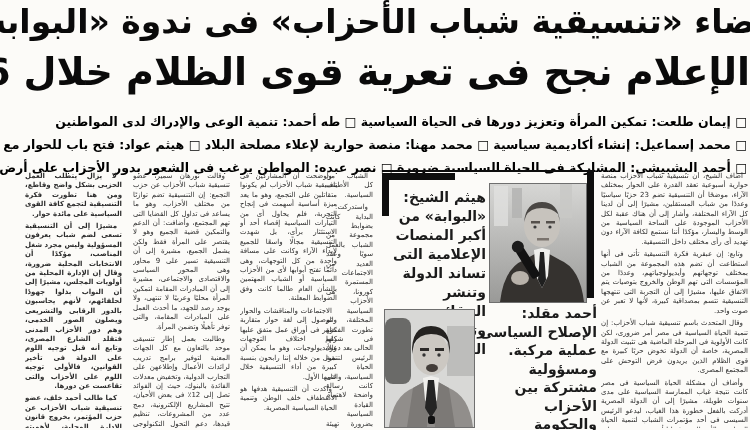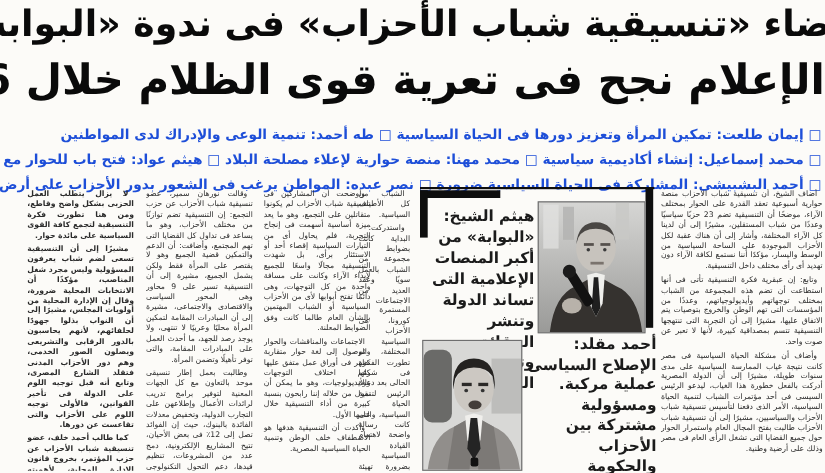--- a/index.html
+++ b/index.html
@@ -11,21 +11,21 @@
   }
   .abs{position:absolute;}
   .headline{
     left:0;right:0;text-align:center;font-weight:900;color:#0a0a0a;
     white-space:nowrap;letter-spacing:-1px;
   }
   #headline1{top:2px;font-size:33px;transform:translateX(40px);}
   #headline2{top:50px;font-size:38px;}
   .subhead{
     right:3px;white-space:nowrap;font-size:12.5px;font-weight:bold;
-    color:#1d4ed8;line-height:20px;
+    color:#000000;line-height:20px;
   }
   #sub1{top:112px;}
   #sub2{top:135px;}
   #sub3{top:158px;}
   .col{
     top:172px;height:256px;overflow:hidden;
     font-size:7px;line-height:9.4px;text-align:justify;color:#2b2b2b;
   }
   .col p{margin:0 0 3px 0;text-indent:5px;}
   #col-right{left:601px;width:147px;}
@@ -53,20 +53,21 @@
   <div id="headline1" class="abs headline">أعضاء «تنسيقية شباب الأحزاب» فى ندوة «البوابة»:</div>
   <div id="headline2" class="abs headline">الإعلام نجح فى تعرية قوى الظلام خلال 6 أيام</div>
 
   <div id="sub1" class="abs subhead">□ إيمان طلعت: تمكين المرأة وتعزيز دورها فى الحياة السياسية □ طه أحمد: تنمية الوعى والإدراك لدى المواطنين</div>
   <div id="sub2" class="abs subhead">□ محمد إسماعيل: إنشاء أكاديمية سياسية □ محمد مهنا: منصة حوارية لإعلاء مصلحة البلاد □ هيثم عواد: فتح باب للحوار مع الأحزاب</div>
   <div id="sub3" class="abs subhead">□ أحمد البشبيشى: المشاركة فى الحياة السياسية ضرورة □ نصر عبده: المواطن يرغب فى الشعور بدور الأحزاب على أرض الواقع</div>
 
   <div id="col-right" class="abs col">
       <p>أضاف الشيخ، أن تنسيقية شباب الأحزاب منصة حوارية أسبوعية تعقد القدرة على الحوار بمختلف الآراء، موضحًا أن التنسيقية تضم 23 حزبًا سياسيًا وعددًا من شباب المستقلين، مشيرًا إلى أن لدينا كل الآراء المختلفة، وأشار إلى أن هناك عقبة لكل الأحزاب الموجودة على الساحة السياسية من الوسط واليسار، مؤكدًا أننا نستمع لكافة الآراء دون تهديد أى رأى مختلف داخل التنسيقية.</p>
       <p>وتابع: إن عبقرية فكرة التنسيقية تأتى فى أنها استطاعت أن تضم هذه المجموعة من الشباب بمختلف توجهاتهم وأيديولوجياتهم، وعددًا من المؤسسات التى تهم الوطن والخروج بتوصيات يتم الاتفاق عليها، مشيرًا إلى أن التجربة التى تنتهجها التنسيقية تتسم بمصداقية كبيرة، لأنها لا تعبر عن صوت واحد.</p>
+      <p>وقال المتحدث باسم تنسيقية شباب الأحزاب: إن تنمية الحياة السياسية فى مصر أمر ضرورى، لكن كانت الأولوية فى المرحلة الماضية هى تثبيت الدولة المصرية، خاصة أن الدولة تخوض حربًا كبيرة مع قوى الظلام الذين يريدون فرض التوحش على المجتمع المصرى.</p>
       <p>وأضاف أن مشكلة الحياة السياسية فى مصر كانت نتيجة غياب الممارسة السياسية على مدى سنوات طويلة، مشيرًا إلى أن الدولة المصرية أدركت بالفعل خطورة هذا الغياب، ليدعو الرئيس السيسى فى أحد مؤتمرات الشباب لتنمية الحياة السياسية، الأمر الذى دفعنا لتأسيس تنسيقية شباب الأحزاب والسياسيين، مشيرًا إلى أن تنسيقية شباب الأحزاب طالبت بفتح المجال العام واستمرار الحوار حول جميع القضايا التى تشغل الرأى العام فى مصر وذلك على أرضية وطنية.</p>
     </div>
   <div id="col-4" class="abs col">
       <p>الشباب من كل الأطياف السياسية.</p>
       <p>واستدركت: البداية كانت بضوابط مجموعة من الشباب بالعمل سويًا وعقد العديد من الاجتماعات المستمرة كورونا، هى الأحزاب السياسية المختلفة، ثم تطورت الفكرة فى شكلها الحالى بعد دعوة الرئيس لتنمية الحياة السياسية، والتى كانت رسالة واضحة لاهتمام القيادة السياسية بضرورة تهيئة الحياة السياسية فى مصر، وصدر مقرر التنسيقية فى مؤتمر الشباب الخامس أمام الرئيس المشكلات والتحديات التى تواجههم فى ممارسة العمل السياسى.</p>
     </div>
   <div id="col-3" class="abs col">
       <p>وأوضحت أن المشاركين فى تنسيقية شباب الأحزاب لم يكونوا متقاتلين على التجمع، وهو ما يعد ميزة أساسية أسهمت فى إنجاح التجربة، فلم يحاول أى من التيارات السياسية إقصاء أحد أو الاستئثار برأى، بل شهدت التنسيقية مجالًا واسعًا للجميع لإبداء الآراء وكانت على مسافة واحدة من كل التوجهات، وهى دائمًا تفتح أبوابها لأى من الأحزاب السياسية أو الشباب المهتمين بالشأن العام طالما كانت وفق الضوابط المعلنة.</p>
       <p>الاجتماعات والمناقشات والحوار والوصول إلى لغة حوار متقاربة تظهر فى أوراق عمل متفق عليها رغم اختلاف التوجهات والأيديولوجيات، وهو ما يمكن أن نقول من خلاله إننا رابحون بنسبة كبيرة من أداء التنسيقية خلال عامها الأول.</p>
       <p>وأكدت أن التنسيقية هدفها هو الاصطفاف خلف الوطن وتنمية الحياة السياسية المصرية.</p>

